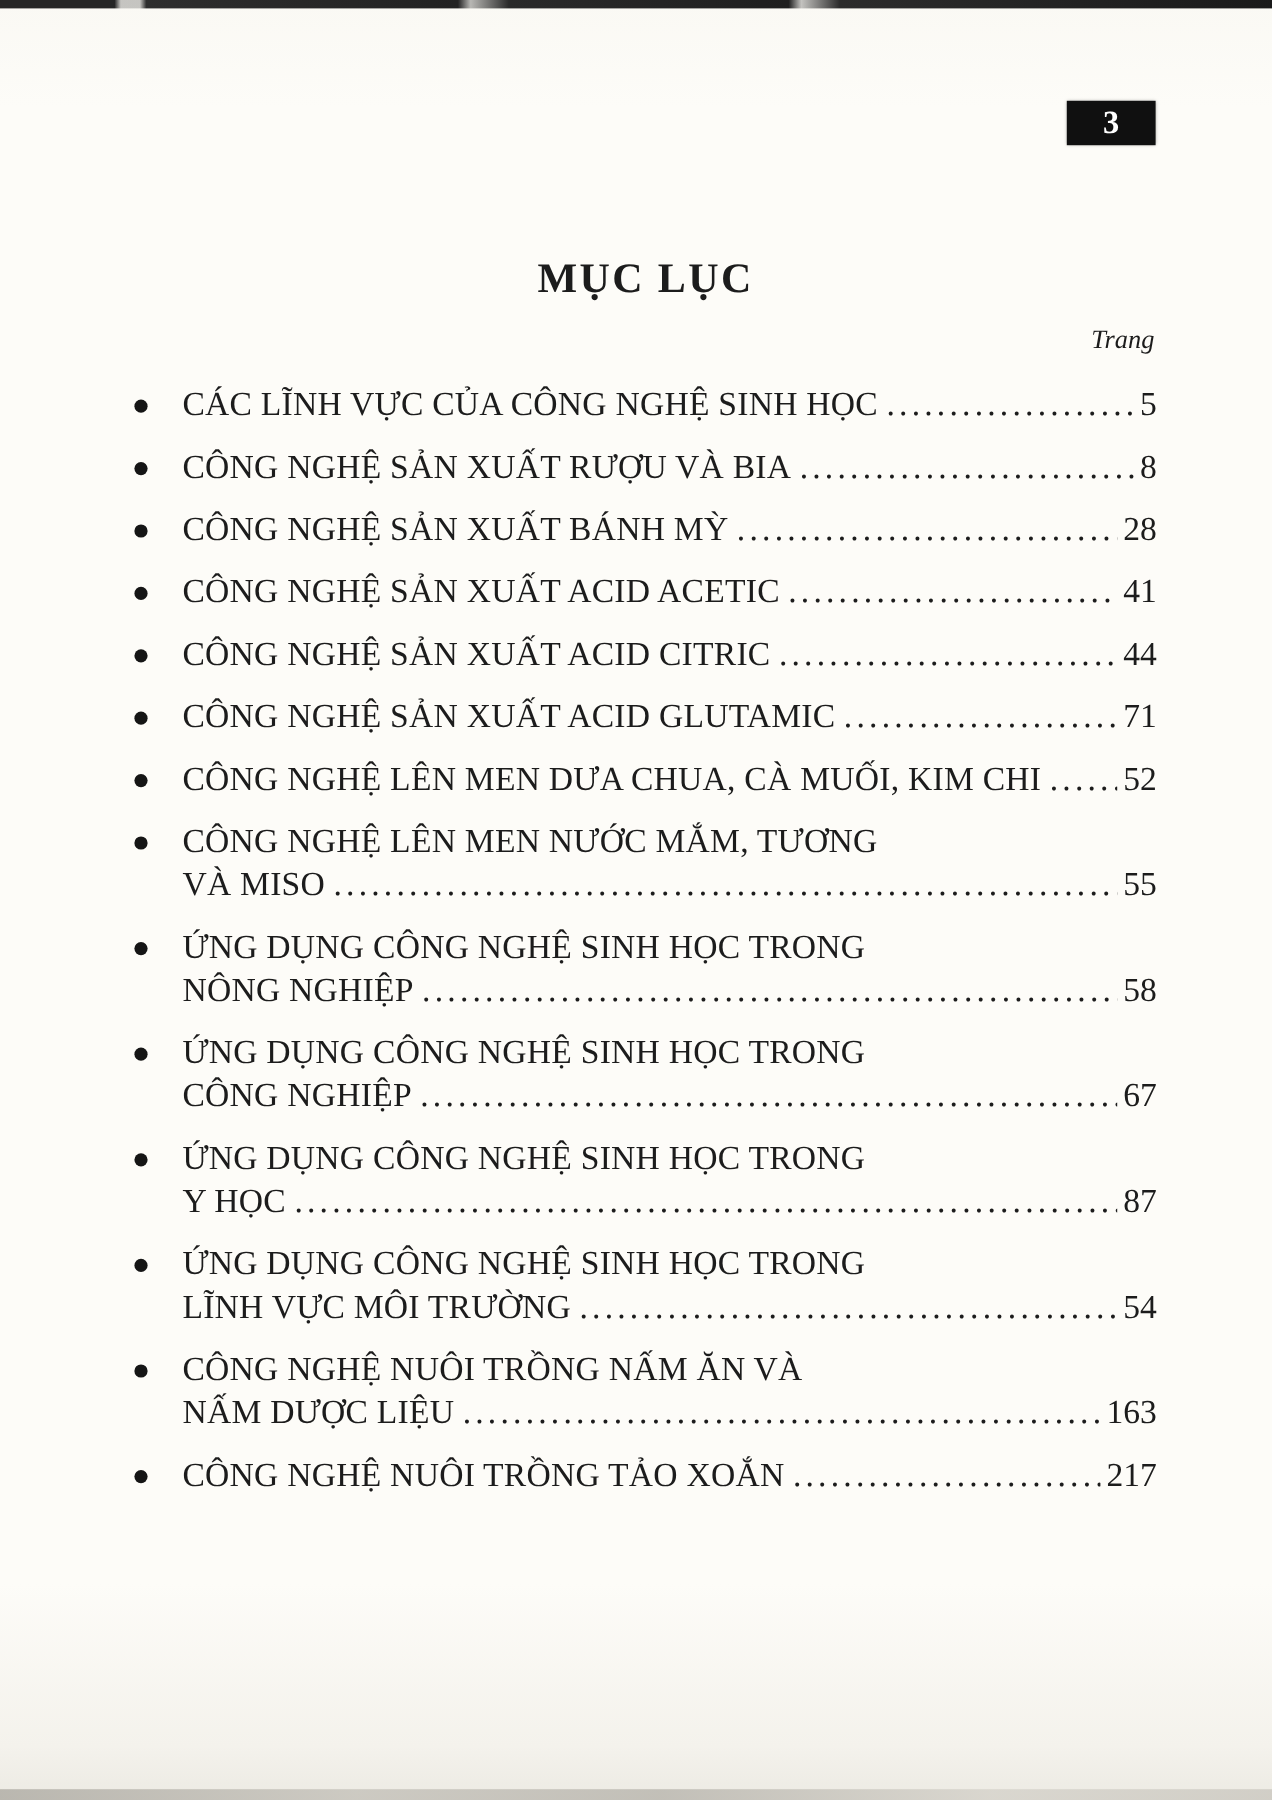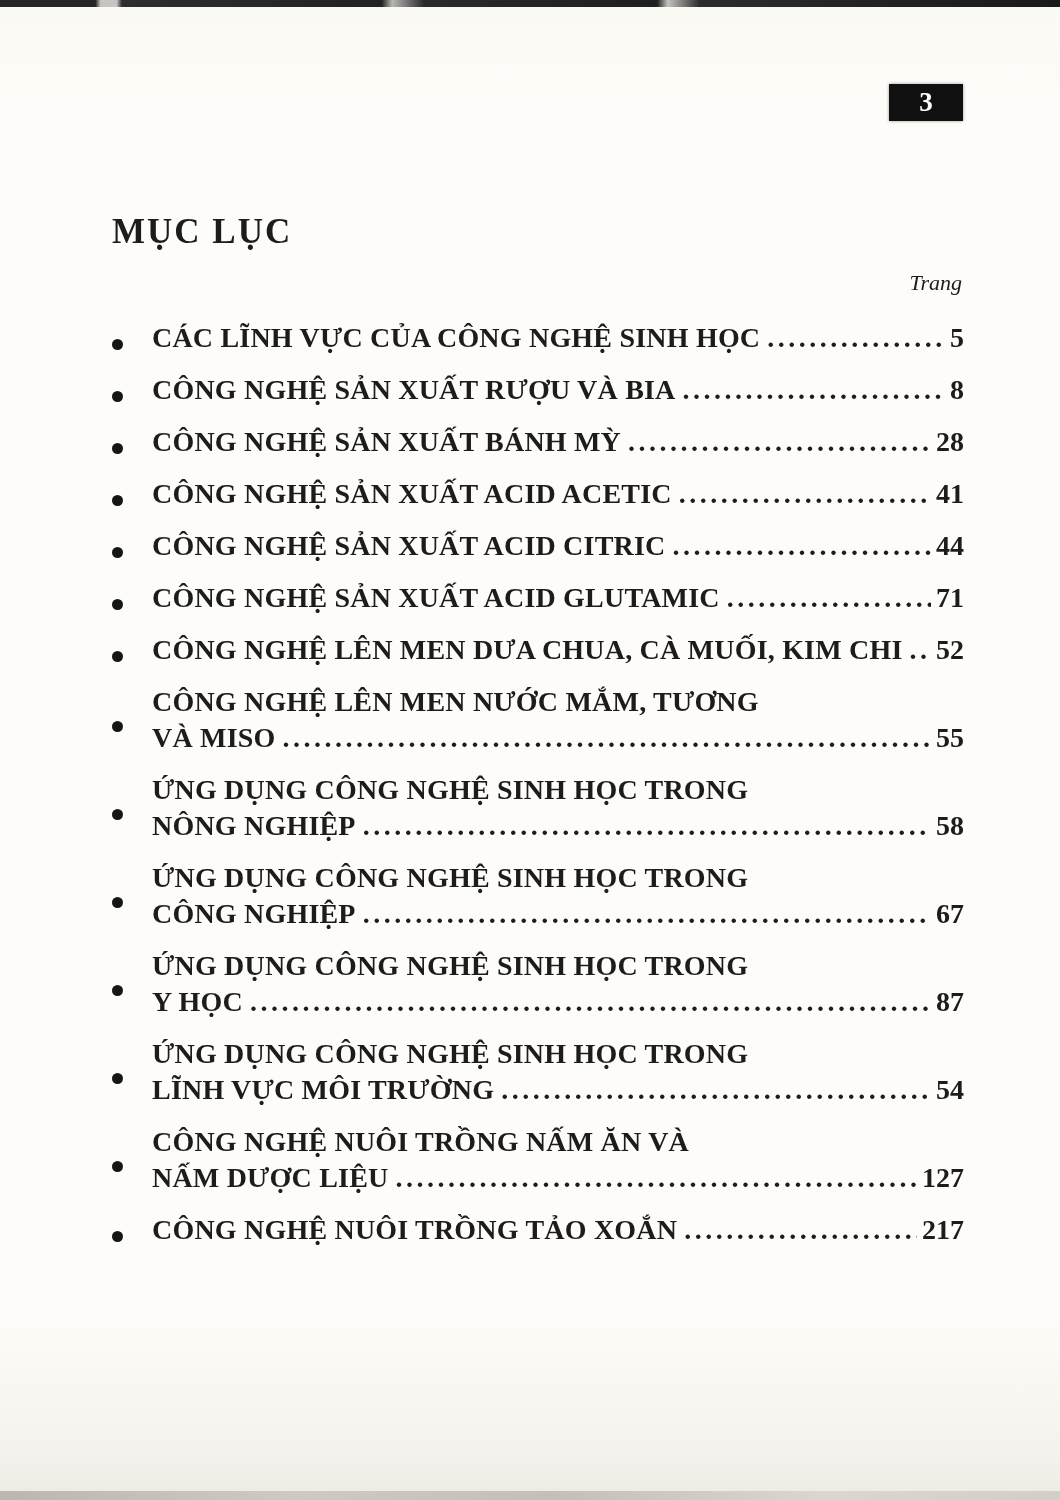--- a/index.html
+++ b/index.html
@@ -31,32 +31,32 @@
     display:flex;align-items:center;justify-content:center;
     font-size:27px;font-weight:bold;
     box-shadow:0 0 3px rgba(0,0,0,.4);
   }
   .content{
     position:absolute;top:0;left:0;right:0;
     box-sizing:border-box;
     padding:212px 96px 0 112px;
   }
   .title{
-    margin:0;
+    margin:0;text-align:center;
     font-size:35px;font-weight:bold;letter-spacing:2px;
   }
   .trang{
     margin-top:18px;text-align:right;
     font-style:italic;font-size:22px;padding-right:2px;
   }
   .toc{margin-top:24px;}
   .entry{
-    display:flex;align-items:center;
+    display:flex;align-items:flex-start;
     margin-bottom:16px;
-    font-size:28px;line-height:36px;font-weight:bold;
+    font-size:28px;line-height:36px;
   }
   .bullet{
     flex:0 0 11px;width:11px;height:11px;border-radius:50%;
     background:#151515;margin:13px 29px 0 0;
   }
   .entry-body{flex:1;min-width:0;}
   .line{display:flex;align-items:baseline;}
   .etext{white-space:nowrap;letter-spacing:.2px;}
   .dots{
     flex:1;overflow:hidden;white-space:nowrap;
@@ -219,21 +219,21 @@
         </div>
         <div class="entry">
           <span class="bullet"></span>
           <div class="entry-body">
             <div class="line">
               <span class="etext">CÔNG NGHỆ NUÔI TRỒNG NẤM ĂN VÀ</span>
             </div>
             <div class="line">
               <span class="etext">NẤM DƯỢC LIỆU</span>
               <span class="dots"></span>
-              <span class="pnum">127</span>
+              <span class="pnum">163</span>
             </div>
           </div>
         </div>
         <div class="entry">
           <span class="bullet"></span>
           <div class="entry-body">
             <div class="line">
               <span class="etext">CÔNG NGHỆ NUÔI TRỒNG TẢO XOẮN</span>
               <span class="dots"></span>
               <span class="pnum">217</span>

